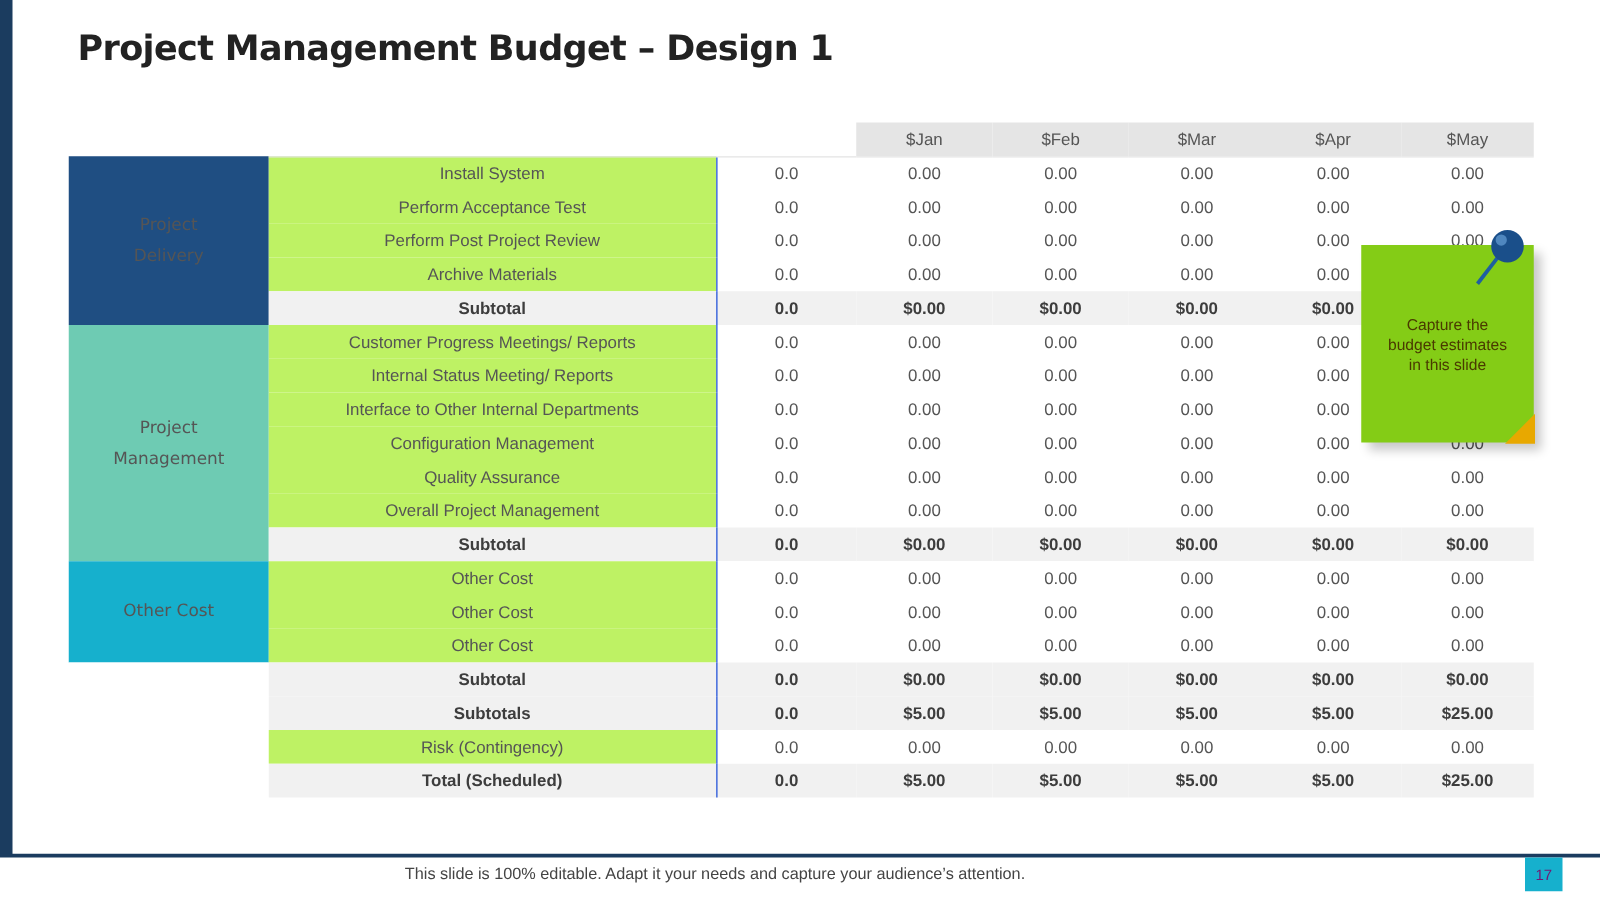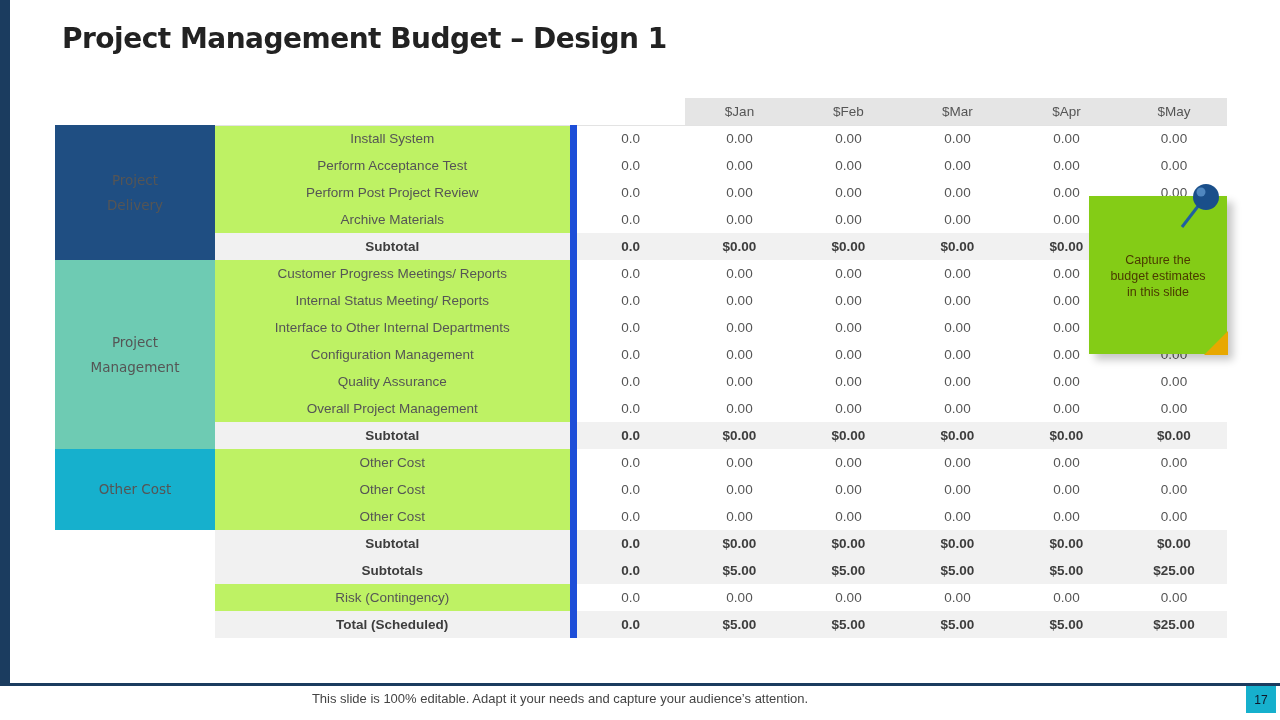--- a/index.html
+++ b/index.html
@@ -74,21 +74,21 @@
     border-right:1px solid #e3e3e3;
     background:#bef264;
     color:#5a5a5a;
   }
   .num {
     border-bottom:1px solid #e3e3e3;
     border-right:1px solid #e3e3e3;
     background:#ffffff;
     color:#5a5a5a;
   }
-  .num.first { border-left:7px solid #1d4ed8;margin-top:28px; }
+  .num.first { border-left:1px solid #1d4ed8;margin-top:28px; }
   tr.row:first-child .task, tr.row:first-child .num { border-top:1px solid #e3e3e3; }
 
   
   tr.subtotal .task, tr.subtotal .num {
     background:#f1f1f1;
     font-weight:bold;
     color:#3d3d3d;
     text-align:center;
   }
   tr.grand .task, tr.grand .num {
@@ -117,27 +117,27 @@
   .pin {
     position:absolute; left:1168px; top:183px; z-index:6;
   }
 
   
   .bottom-rule {
     position:absolute; left:0; top:683px; width:1280px; height:3px;
     background:#1b3c5f;
   }
   .footer-note {
-    position:absolute; left:0; top:691px; width:1120px;
+    position:absolute; left:12px; top:691px; width:1120px;
     text-align:center; font-size:13px; color:#444444;
   }
   .page-box {
-    position:absolute; right:4px; top:686px;
+    position:absolute; right:30px; top:686px;
     width:30px; height:27px; background:#16b0cd;
-    color:#0f172a; font-size:12px;
+    color:#701a75; font-size:12px;
     display:flex; align-items:center; justify-content:center;
   }
 </style>
 </head>
 <body>
 
 <div class="left-bar"></div>
 <div class="title">Project Management Budget – Design 1</div>
 
 <div class="table-wrap">

